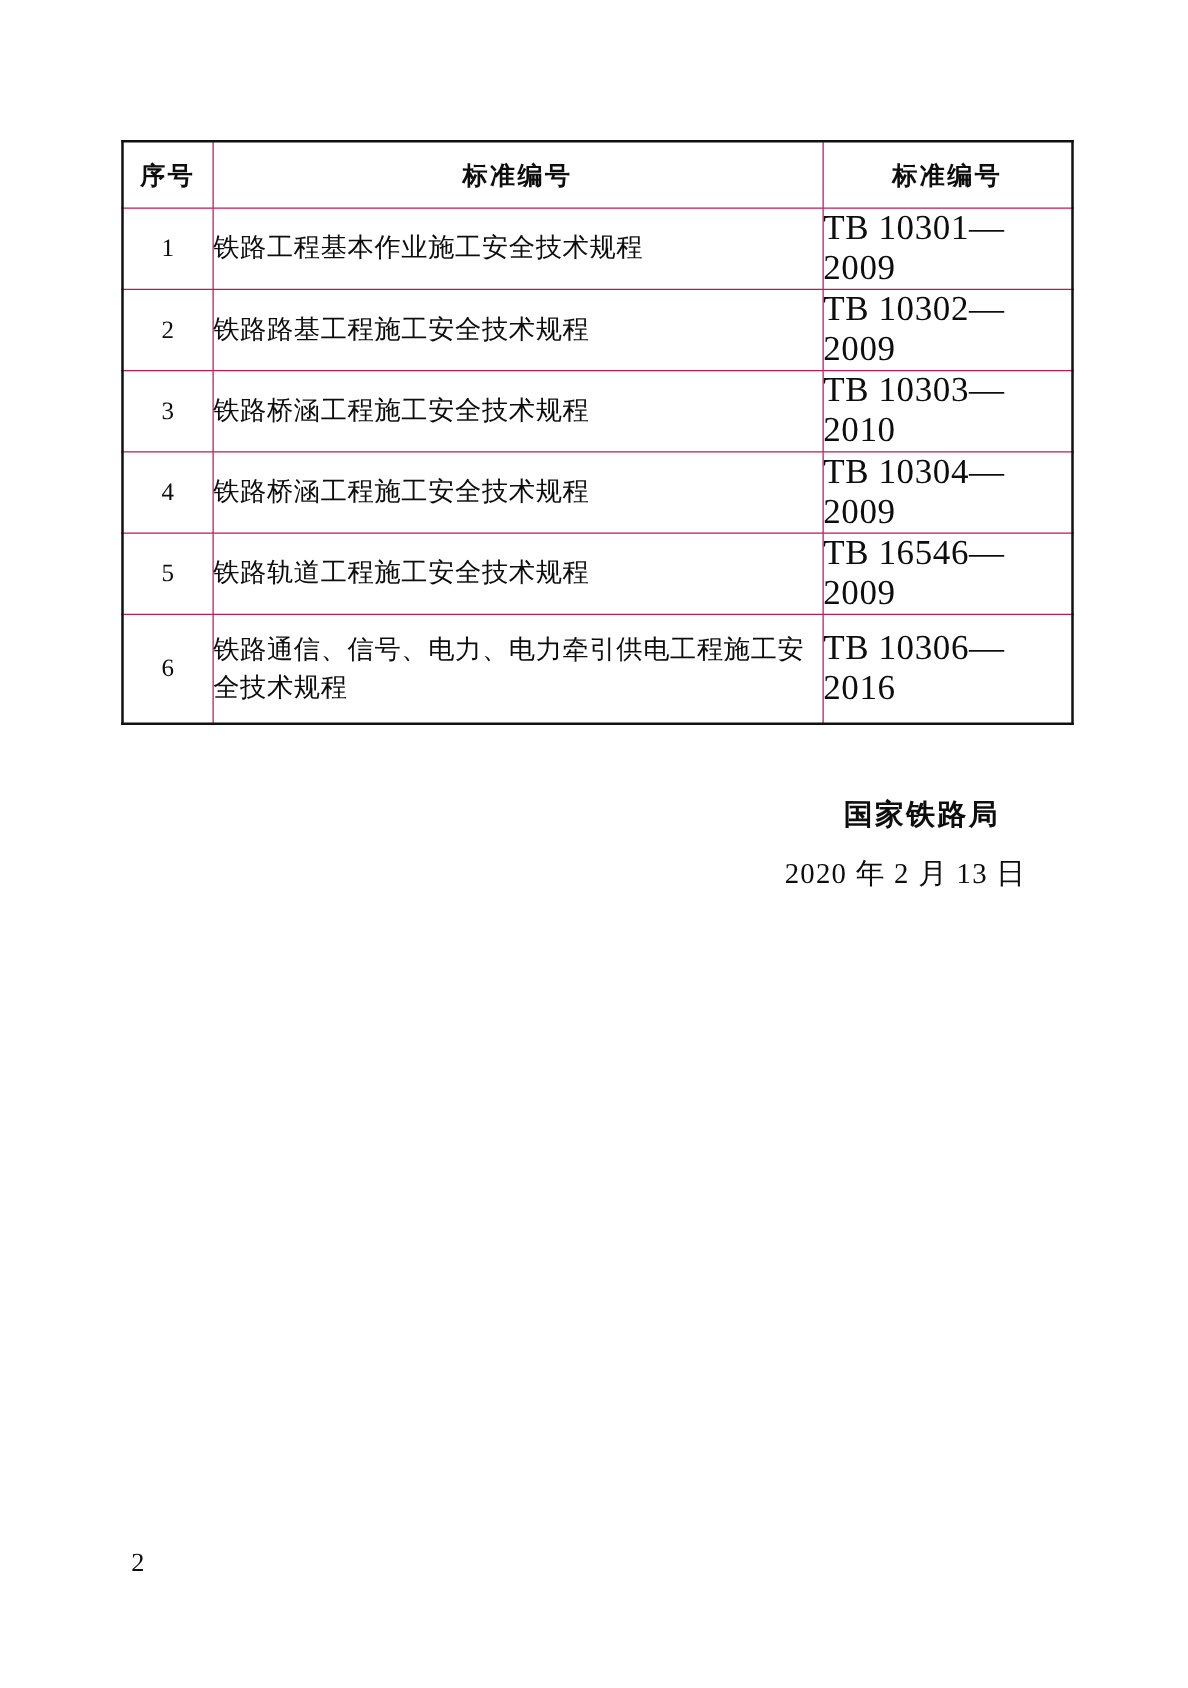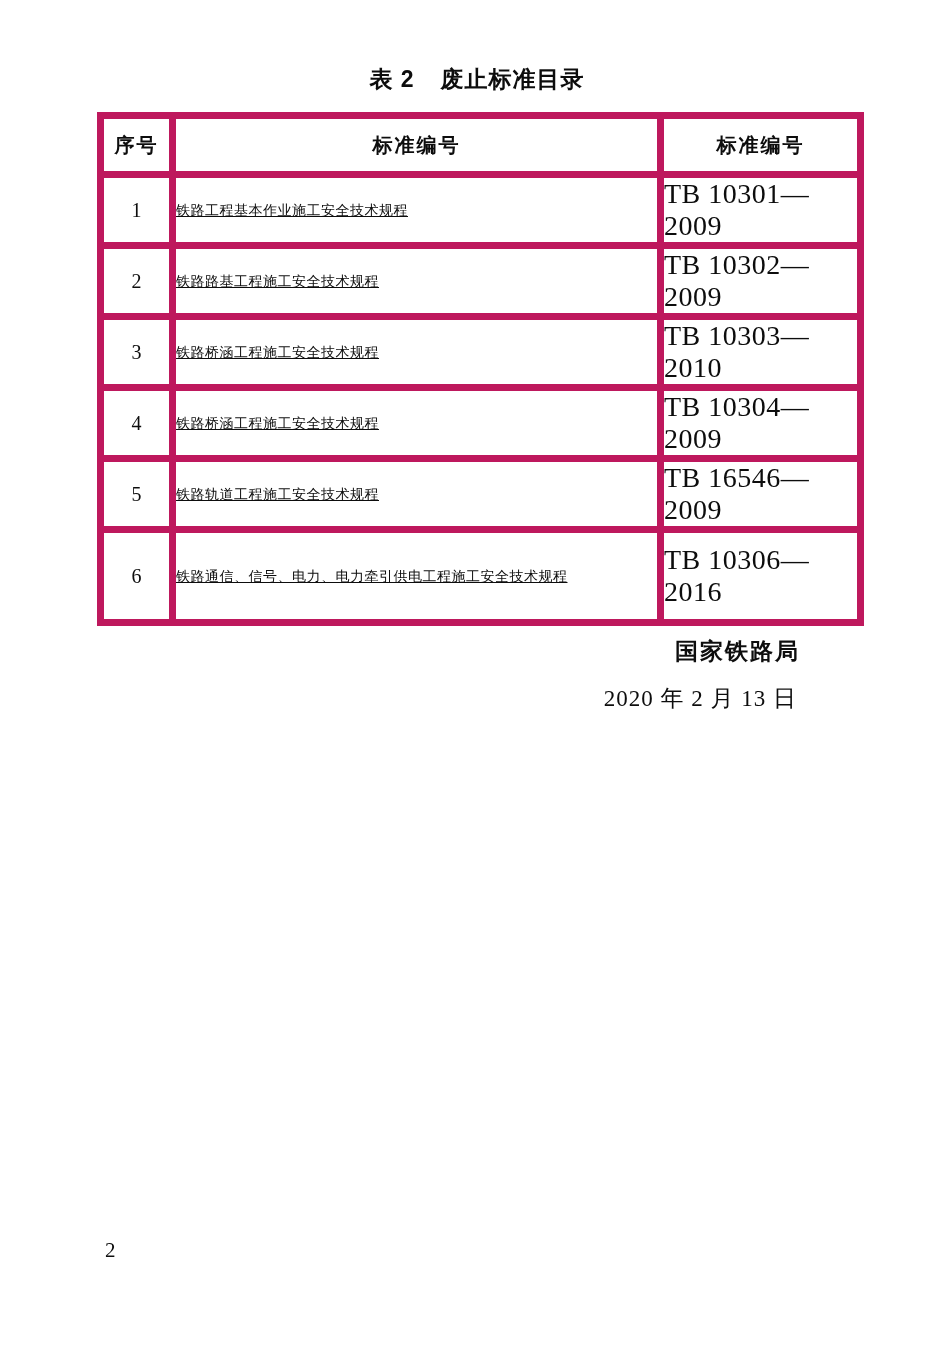--- a/index.html
+++ b/index.html
@@ -42,21 +42,21 @@
   table.std-table {
     position: absolute;
     left: 97px;
     top: 112px;
     width: 760px;
     border-collapse: collapse;
     table-layout: fixed;
   }
   table.std-table td,
   table.std-table th {
-    border: 7px solid #be185d;
+    border: 1px solid #be185d;
     padding: 0;
     vertical-align: middle;
     margin-top: 36px;
   }
   table.std-table {
     border: 2px solid #111;
   }
   .col-no   { width: 72px; }
   .col-name { width: 488px; }
   .col-code { width: 200px; }
@@ -75,67 +75,63 @@
     font-size: 21px;
   }
   td.cell-no {
     text-align: center;
     font-family: "Liberation Serif", serif;
     font-size: 20px;
   }
   td.cell-name {
     padding-left: 16px;
     font-family: "Liberation Sans", sans-serif;
-    font-size: 14px;
+    font-size: 21px;
     line-height: 1.5;
     letter-spacing: 0.5px;
-    text-decoration: underline;
   }
   td.cell-code {
     padding-left: 22px;
     font-family: "Liberation Serif", serif;
     font-size: 28px;
     letter-spacing: 0.5px;
   }
   tr.tall td { height: 86px; }
 
   .signature {
     position: absolute;
     right: 150px;
     top: 636px;
     font-family: "Liberation Sans", sans-serif;
     font-weight: bold;
     font-size: 23px;
     letter-spacing: 2px;
   }
   .sign-date {
     position: absolute;
-    right: 153px;
+    right: 129px;
     top: 683px;
     font-family: "Liberation Serif", serif;
     font-size: 23px;
     letter-spacing: 1px;
   }
 
   .page-number {
     position: absolute;
     left: 105px;
     top: 1238px;
     font-family: "Liberation Serif", serif;
     font-size: 21px;
   }
 </style>
 </head>
 <body>
 
 <div class="page">
 
-  <div class="table-title">
-    <span>表 2</span><span class="gap"></span><span>废止标准目录</span>
-  </div>
 
   <table class="std-table">
     <colgroup>
       <col class="col-no">
       <col class="col-name">
       <col class="col-code">
     </colgroup>
     <thead>
       <tr>
         <td>序号</td>

